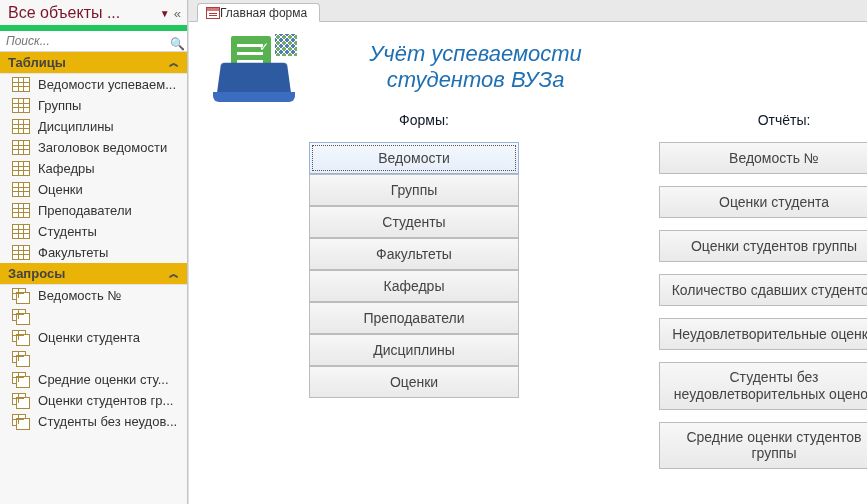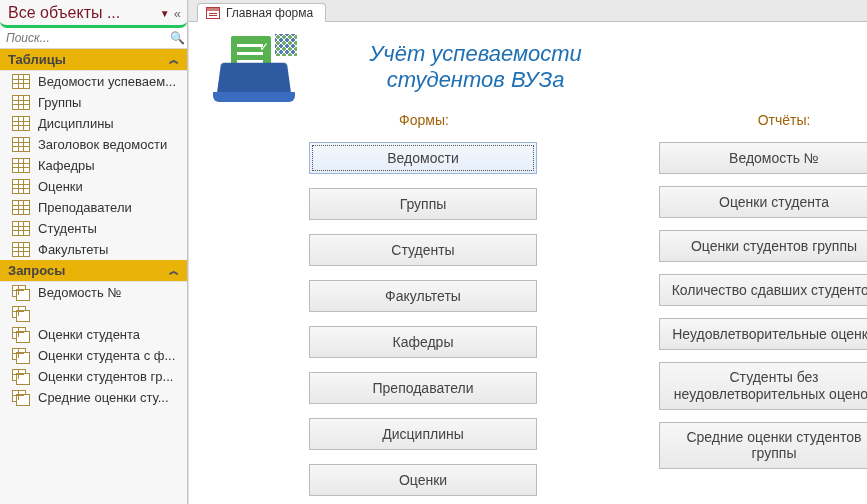--- a/index.html
+++ b/index.html
@@ -1,24 +1,24 @@
 <!DOCTYPE html>
 <html><head>
 <meta charset="utf-8">
 <style>
 * { box-sizing: border-box; margin: 0; padding: 0; font-family: "Segoe UI", Tahoma, sans-serif; }
 body { width: 867px; height: 504px; background: #fff; overflow: hidden; display: flex; font-size: 13px; color: #333; }
 
 
 .nav { width: 195px; border-right: 1px solid #c4c4c4; display: flex; flex-direction: column; background: #f7f7f7; }
-.nav-header { display: flex; align-items: center; padding: 4px 6px 3px 8px; border-bottom: 3px solid #22c55e; border-radius: 7px; }
+.nav-header { display: flex; align-items: center; padding: 4px 6px 3px 8px; border-bottom: 6px solid #22c55e; }
 .nav-title { flex: 1; color: #7a1426; font-size: 16px; white-space: nowrap; overflow: hidden; text-overflow: ellipsis; }
 .nav-header .dd { color: #7a1426; font-size: 10px; padding: 0 4px; }
 .nav-header .collapse { color: #666; font-size: 13px; cursor: pointer; }
-.search-row { display: flex; align-items: center; border-bottom: 1px solid #d9d9d9; background: #fff; }
+.search-row { display: flex; align-items: flex-end; border-bottom: 1px solid #d9d9d9; background: #fff; }
 .search-row input { flex: 1; border: none; outline: none; font-size: 12px; padding: 3px 6px; font-style: italic; color: #888; background: transparent; }
 .search-row .mag { width: 18px; text-align: center; color: #888; font-size: 12px; }
 
 .group-header { display: flex; align-items: center; padding: 3px 8px; font-weight: bold; color: #444; font-size: 13px; border-bottom: 1px solid #e3e3e3; background: #eab308; }
 .group-header .chev { margin-left: auto; font-size: 10px; color: #555; }
 
 .nav-list { overflow: hidden; }
 .nav-item { display: flex; align-items: flex-end; gap: 8px; padding: 3px 6px 3px 12px; white-space: nowrap; overflow: hidden; text-overflow: ellipsis; cursor: pointer; color: #333; }
 .nav-item .lbl { overflow: hidden; text-overflow: ellipsis; }
 
@@ -34,21 +34,21 @@
 .ic-query::before { content: ""; position: absolute; left: 0; top: 0; width: 12px; height: 10px; border: 1px solid #a88c3b; background: #fff; }
 .ic-query::after { content: ""; position: absolute; left: 4px; top: 4px; width: 12px; height: 10px; border: 1px solid #a88c3b; background: #fff; }
 .ic-query .cross { position: absolute; left: 0; top: 0; width: 12px; height: 10px; z-index: 2; }
 .ic-query .cross::before { content: ""; position: absolute; inset: 0; background:
   linear-gradient(#a88c3b,#a88c3b) 0 50%/100% 1px no-repeat,
   linear-gradient(#a88c3b,#a88c3b) 50% 0/1px 100% no-repeat; }
 
 
 .main { flex: 1; display: flex; flex-direction: column; background: #f2f2f2; border-left: 1px solid #e0e0e0; }
 .tab-bar { height: 22px; display: flex; align-items: flex-end; background: #e9e9e9; border-bottom: 1px solid #bfbfbf; padding-left: 8px; }
-.tab { display: flex; align-items: center; gap: 6px; background: #fff; border: 1px solid #bfbfbf; border-bottom: 1px solid #fff; border-radius: 4px 4px 0 0; padding: 2px 12px 1px 8px; font-size: 12px; position: relative; top: 1px; }
+.tab { display: flex; align-items: center; background: #fff; border: 1px solid #bfbfbf; border-bottom: 1px solid #fff; border-radius: 4px 4px 0 0; padding: 2px 12px 1px 8px; font-size: 12px; position: relative; top: 1px; }
 .form-ic { width: 14px; height: 12px; border: 1px solid #b23c3c; position: relative; background: #fff; }
 .form-ic::before { content: ""; position: absolute; left: 0; right: 0; top: 0; height: 3px; background: #d07b7b; }
 .form-ic::after { content: ""; position: absolute; left: 2px; top: 5px; width: 8px; height: 1px; background: #b23c3c; box-shadow: 0 2px 0 #b23c3c; }
 
 .form-body { flex: 1; background: #fff; padding: 10px 20px; overflow: hidden; position: relative; }
 .header-row { display: flex; align-items: center; gap: 18px; }
 .logo { width: 90px; height: 70px; position: relative; }
 .logo .lap { position: absolute; left: 10px; bottom: 6px; width: 70px; height: 36px; background: #2d5aa0; border-radius: 4px 4px 0 0; transform: perspective(120px) rotateX(25deg); }
 .logo .base { position: absolute; left: 4px; bottom: 0; width: 82px; height: 10px; background: #3a6cbf; border-radius: 0 0 6px 6px; }
 .logo .doc { position: absolute; left: 22px; top: 4px; width: 40px; height: 44px; background: #57b24f; border-radius: 2px; }
@@ -56,22 +56,22 @@
 .logo .doc::after { content: "✓"; position: absolute; right: 2px; top: 4px; color: #fff; font-size: 12px; }
 .logo .pix { position: absolute; right: 2px; top: 2px; width: 22px; height: 22px; background:
   radial-gradient(#4a9b43 2px, transparent 2px) 0 0/6px 6px,
   radial-gradient(#2d5aa0 2px, transparent 2px) 3px 3px/6px 6px; opacity: .8; }
 
 .page-title { color: #1f6fb3; font-size: 22px; font-weight: 400; font-style: italic; flex: 1; text-align: center; }
 
 .columns { display: flex; gap: 60px; margin-top: 10px; padding: 0 60px 0 100px; }
 .col { flex: 0 0 230px; display: flex; flex-direction: column; align-items: center; }
 .col.reports { flex: 0 0 250px; }
-.col-h { color: #a16207; font-size: 14px; margin-bottom: 14px; text-align: right; }
-.btn { width: 228px; min-height: 32px; padding: 6px 6px; margin-bottom: 14px; background: linear-gradient(#f7f7f7,#e9e9e9); border: 1px solid #bcbcbc; color: #444; font-size: 14px; text-align: center; cursor: pointer; line-height: 1.2; }
+.col-h { color: #0f172a; font-size: 14px; margin-bottom: 14px; text-align: right; }
+.btn { width: 210px; min-height: 32px; padding: 6px 6px; background: linear-gradient(#f7f7f7,#e9e9e9); border: 1px solid #bcbcbc; color: #444; font-size: 14px; text-align: center; cursor: pointer; line-height: 1.2; }
 .col.reports .btn { width: 230px; margin-bottom: 12px; }
 .btn.focused { outline: 1px dotted #555; outline-offset: -4px; border-color: #9ab3d6; background: linear-gradient(#f4f8fd,#e6eef9); }
 .spacer { flex: 1; }
 </style>
 </head>
 <body>
 
 <div class="nav">
   <div class="nav-header">
     <span class="nav-title">Все объекты ...</span>
@@ -141,33 +141,38 @@
       <div class="nav-item">
         <span class="ic ic-query">
           <span class="cross"></span>
         </span>
         <span class="lbl">Оценки студента</span>
       </div>
       <div class="nav-item">
         <span class="ic ic-query">
           <span class="cross"></span>
         </span>
-        <span class="lbl">Оценки студента с ф...</span>
+      </div>
+      <div class="nav-item">
+        <span class="ic ic-query">
+          <span class="cross"></span>
+        </span>
+        <span class="lbl">Средние оценки сту...</span>
       </div>
       <div class="nav-item">
         <span class="ic ic-query">
           <span class="cross"></span>
         </span>
         <span class="lbl">Оценки студентов гр...</span>
       </div>
       <div class="nav-item">
         <span class="ic ic-query">
           <span class="cross"></span>
         </span>
-        <span class="lbl">Средние оценки сту...</span>
+        <span class="lbl">Студенты без неудов...</span>
       </div>
     </div>
 </div>
 
 <div class="main">
   <div class="tab-bar">
     <div class="tab">
       <span class="form-ic"></span>
       <span>Главная форма</span>
     </div>

